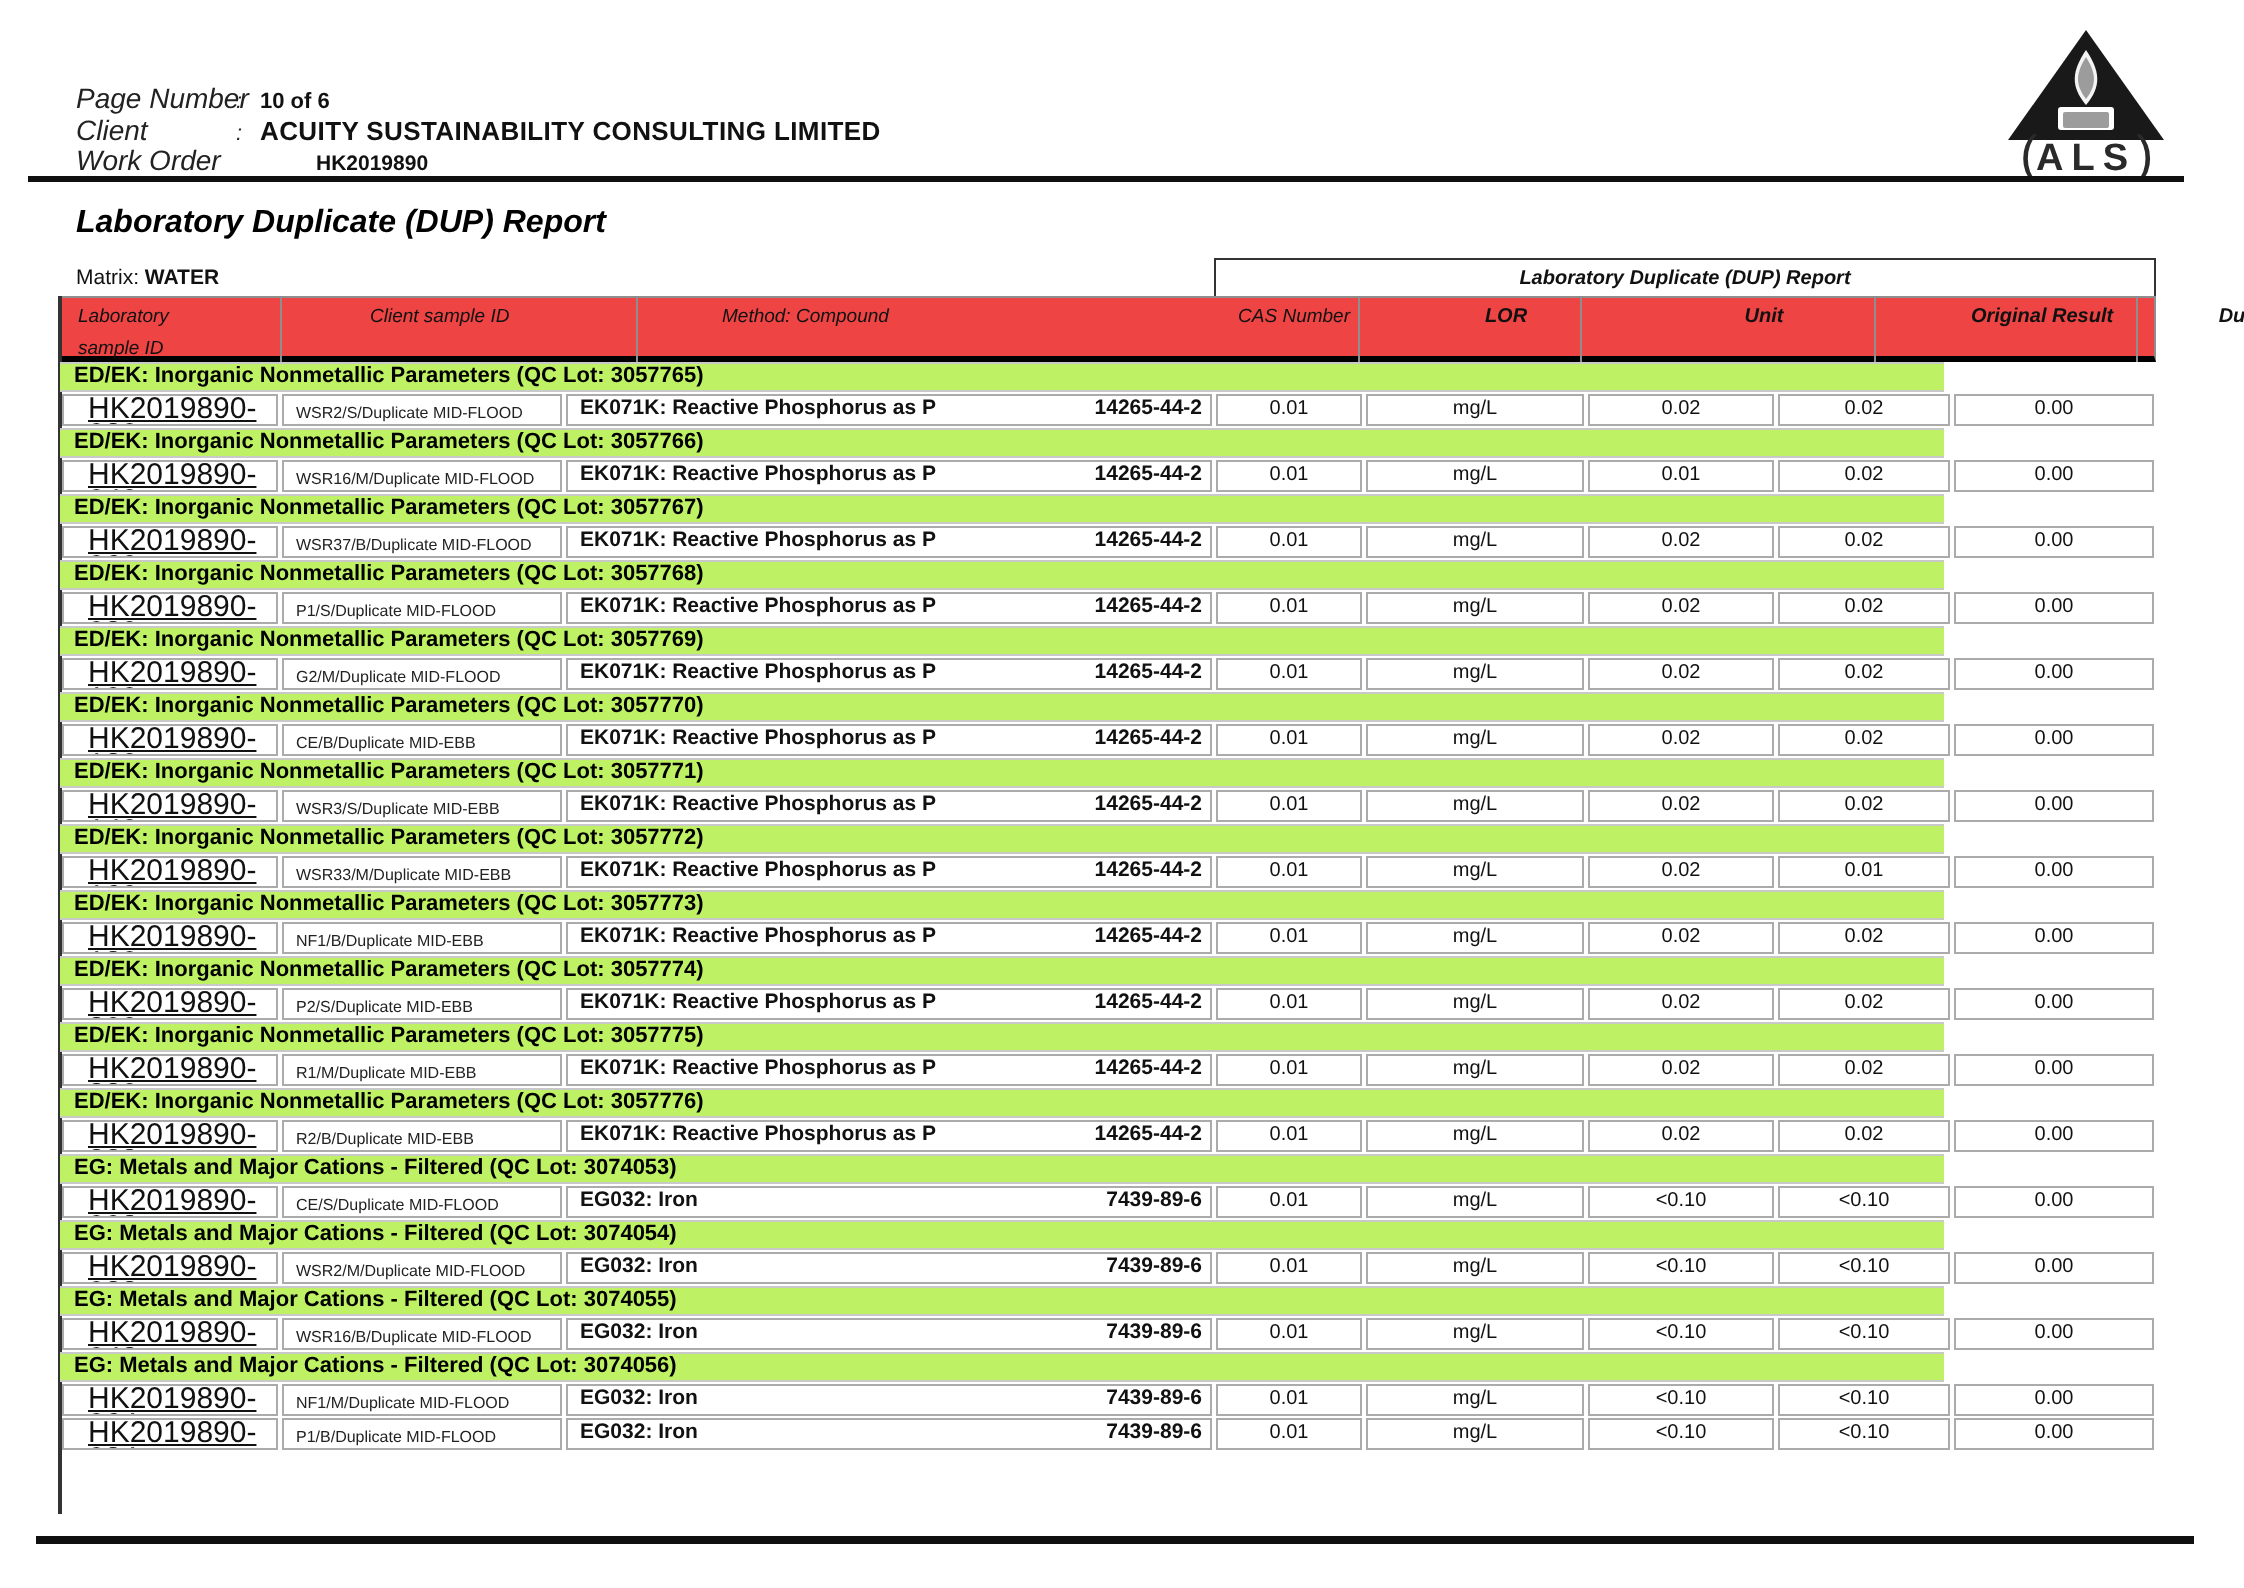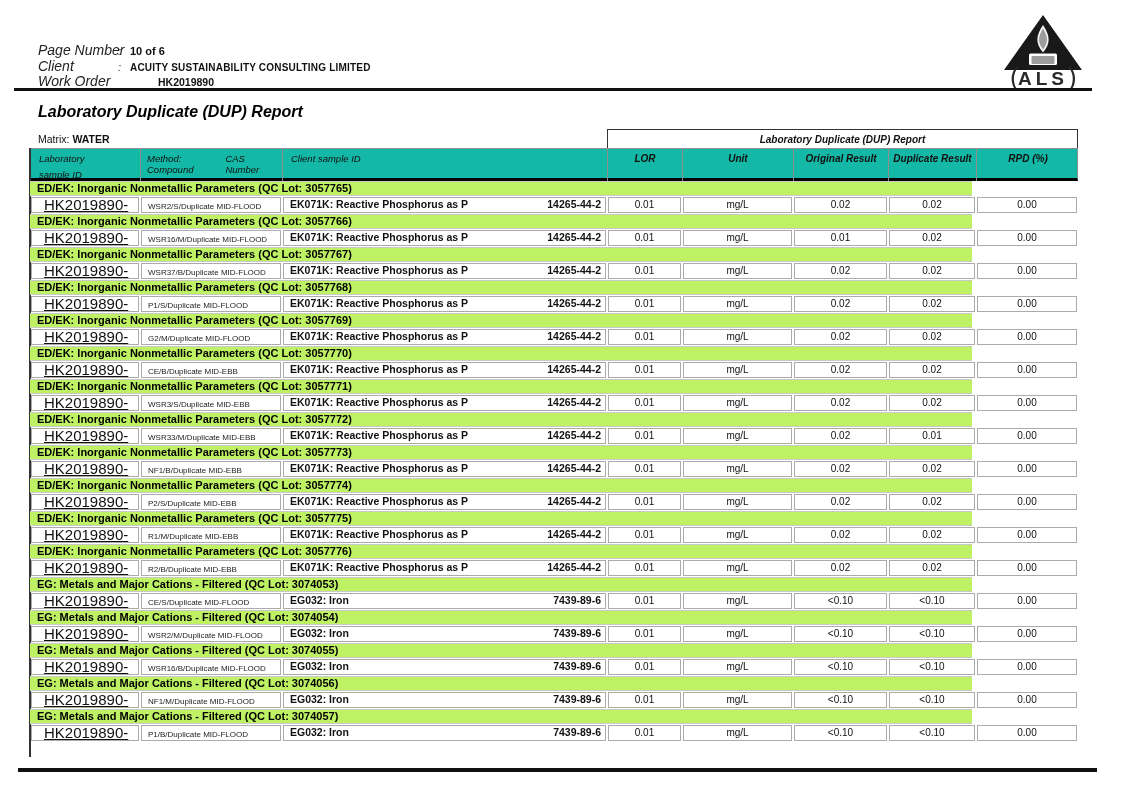--- a/index.html
+++ b/index.html
@@ -11,40 +11,40 @@
   
   .hdr-fields { position:absolute; left:38px; top:41px; }
   .f-row { position:absolute; left:0; white-space:nowrap; }
   .f-row.r0 { top:0; }
   .f-row.r1 { top:16px; }
   .f-row.r2 { top:31px; }
   .f-label { display:inline-block; width:80px; font-style:italic; font-size:14px; color:#222; }
   .f-sep   { display:inline-block; width:12px; font-style:italic; font-size:11px; color:#222; }
   .f-val   { font-weight:bold; }
   .r0 .f-val { font-size:11px; }
-  .r1 .f-val { font-size:10px; letter-spacing:0.2px;text-align:center; }
+  .r1 .f-val { font-size:13px; letter-spacing:0.2px;text-align:center; }
   .r2 .f-val { font-size:10.5px;margin-left:28px; }
   .logo { position:absolute; left:998px; top:12px; width:90px; height:78px; }
   .top-rule { position:absolute; left:14px; top:88px; width:1078px; height:3px; background:#101010; }
   .bottom-rule { position:absolute; left:18px; top:768px; width:1079px; height:4px; background:#101010; }
   
   .title { position:absolute; left:38px; top:103px; font-size:16px; font-weight:bold; font-style:italic; color:#000; }
   .matrix { position:absolute; left:38px; top:133px; font-size:10.5px; }
   .matrix b { font-weight:bold; }
   
   .table-area { position:absolute; left:30px; top:129px; width:1048px; }
   .span-box {
     position:absolute; left:577px; top:0; width:471px; height:19px;
     border:1px solid #333; border-bottom:none; text-align:center;
     font-style:italic; font-weight:bold; font-size:10px; line-height:19px; background:#fff;
   }
   .col-header {
     position:absolute; left:0; top:19px; width:1048px; height:33px;
-    border:1px solid #8e8e8e; border-bottom:3px solid #000; background:#14b8a6;
-    display:grid; grid-template-columns:110px 142px 325px 75px 111px 95px 88px 102px;
+    border:1px solid #8e8e8e; border-bottom:3px solid #000; background:#ef4444;
+    display:grid; grid-template-columns:110px 142px 325px 75px 111px 95px 88px 102px;gap:36px;
   }
   .hcell { border-right:1px solid #8e8e8e; font-style:italic; font-size:9.5px; padding-top:4px; color:#111; }
   .hcell:last-child { border-right:none; }
   .h-left { padding-left:8px; line-height:12px; }
   .h-method { display:flex; justify-content:space-between; padding-left:6px; padding-right:4px; }
   .h-num { font-weight:bold; font-size:10px; text-align:center; }
   .left-edge { position:absolute; left:-1px; top:19px; width:2px; height:609px; background:#333; }
   .tbody { position:absolute; left:0; top:52px; width:1048px; }
   .band {
     width:942px; height:15px; margin-bottom:1px; background:#bef264;
@@ -101,25 +101,25 @@
   </div>
 
   <div class="table-area">
     <div class="span-box">Laboratory Duplicate (DUP) Report</div>
 
     <div class="col-header">
       <div class="hcell h-left">
         <div>Laboratory</div>
         <div style="margin-top:4px">sample ID</div>
       </div>
+      <div class="hcell h-left">Client sample ID</div>
       <div class="hcell h-method">
         <span>Method: Compound</span>
         <span>CAS Number</span>
       </div>
-      <div class="hcell h-left">Client sample ID</div>
       <div class="hcell h-num">LOR</div>
       <div class="hcell h-num">Unit</div>
       <div class="hcell h-num">Original Result</div>
       <div class="hcell h-num">Duplicate Result</div>
       <div class="hcell h-num">RPD (%)</div>
     </div>
 
     <div class="left-edge"></div>
     <div class="tbody" id="tbody">
         <div class="band">ED/EK: Inorganic Nonmetallic Parameters  (QC Lot: 3057765)</div>
@@ -339,21 +339,20 @@
           <div class="cell c-method">
             <span>EG032: Iron</span>
             <span>7439-89-6</span>
           </div>
           <div class="cell c-val">0.01</div>
           <div class="cell c-val">mg/L</div>
           <div class="cell c-val">&lt;0.10</div>
           <div class="cell c-val">&lt;0.10</div>
           <div class="cell c-val">0.00</div>
         </div>
-        <div class="band">EG: Metals and Major Cations - Filtered  (QC Lot: 3074057)</div>
         <div class="row">
           <div class="cell c-lab">HK2019890-084</div>
           <div class="cell c-client">P1/B/Duplicate MID-FLOOD</div>
           <div class="cell c-method">
             <span>EG032: Iron</span>
             <span>7439-89-6</span>
           </div>
           <div class="cell c-val">0.01</div>
           <div class="cell c-val">mg/L</div>
           <div class="cell c-val">&lt;0.10</div>

